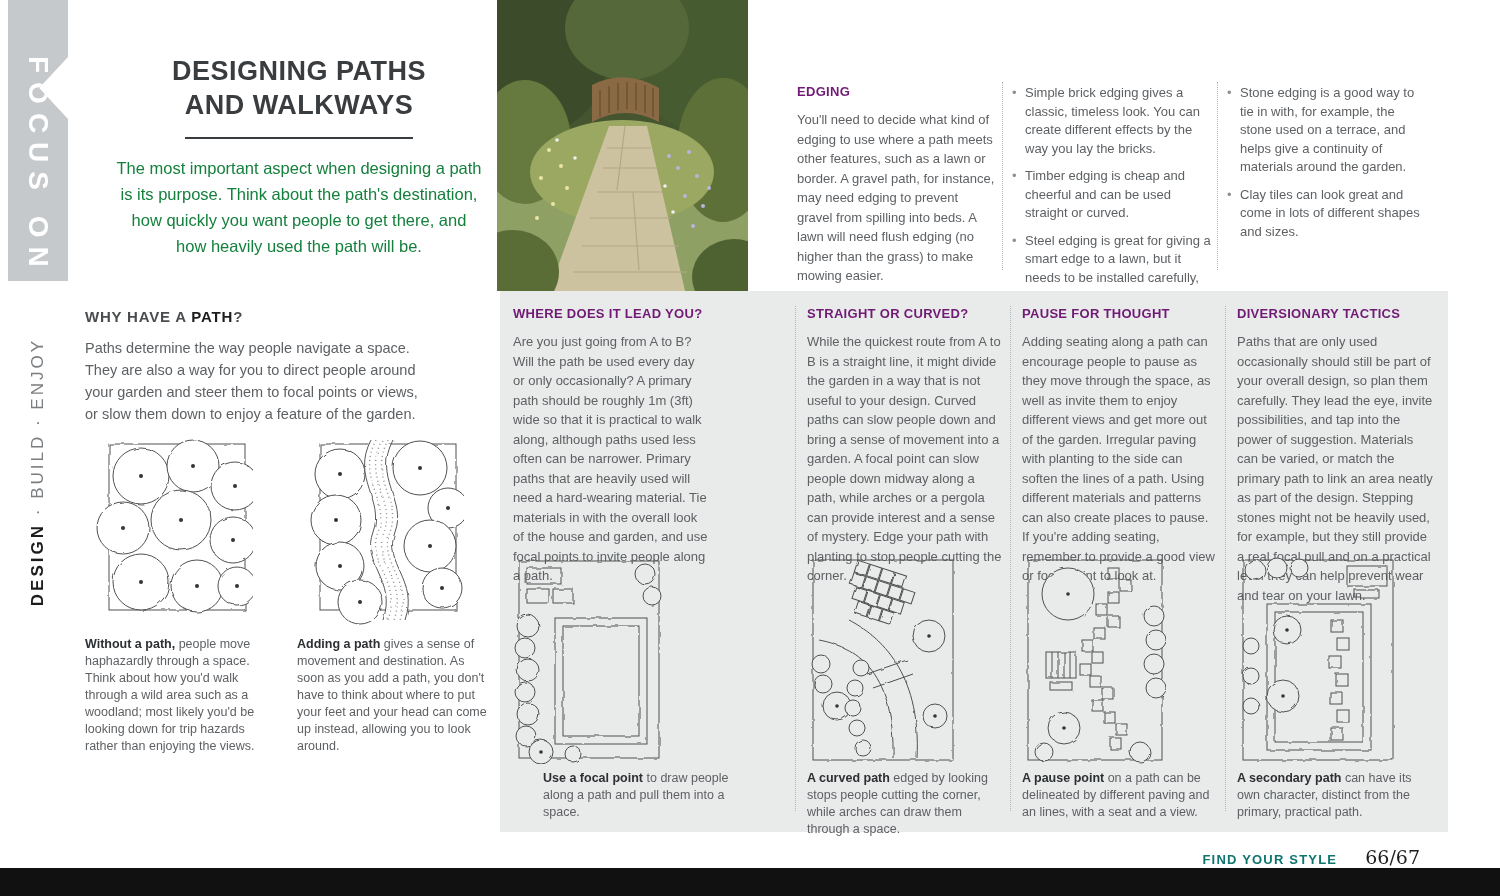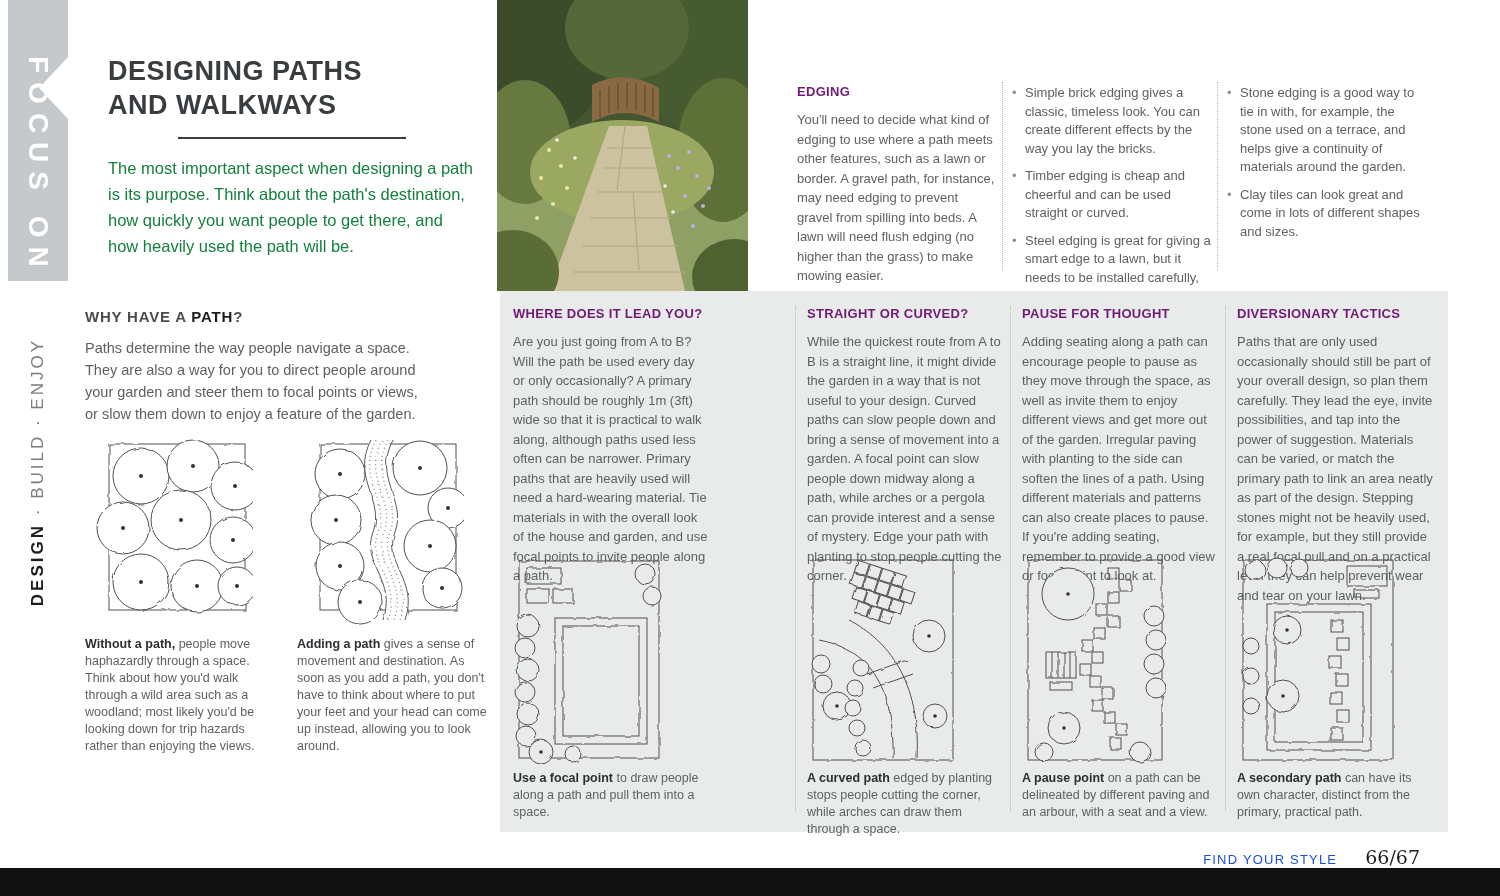--- a/index.html
+++ b/index.html
@@ -23,21 +23,21 @@
 
   
   .vtabs { left:20px; top:294px; height:356px; width:36px; display:flex; align-items:center; justify-content:center; }
   .vtabs-text {
     writing-mode:vertical-rl; transform:rotate(180deg);
     font-size:17px; letter-spacing:3px; color:#7b7e80; white-space:nowrap;
   }
   .vtabs-text b { color:#1c1c1c; font-weight:700; }
 
   
-  .titleblk { left:108px; top:54px; width:368px; }
+  .titleblk { left:115px; top:54px; width:368px; text-align:center; }
   .titleblk h1 { font-size:27px; line-height:34px; color:#3a3d3f; letter-spacing:.5px; font-weight:700; }
   .title-rule { width:228px; height:2px; background:#3a3d3f; margin:15px auto 16px; }
   .intro { font-size:16.5px; line-height:26px; color:#15803d; }
 
   
   .photo { left:497px; top:0; width:251px; height:291px; overflow:hidden; }
   .photo svg { display:block; }
 
   
   .sec-h { font-size:13px; font-weight:700; color:#701a75; letter-spacing:.3px; margin-bottom:11px; }
@@ -60,21 +60,21 @@
   
   .why { left:85px; top:308px; width:344px; }
   .why-h { font-size:15px; letter-spacing:.8px; color:#4a4d4f; margin-bottom:12px; }
   .why-h b { color:#1d1d1d; }
   .why p { font-size:14.5px; line-height:22px; color:#5e6164; }
 
   .illus svg { display:block; }
 
   
   .footer { right:80px; top:846px; display:flex; align-items:baseline; gap:28px; }
-  .footer .flabel { font-size:13px; font-weight:400; letter-spacing:1.2px; color:#1d4ed8;text-align:center; }
+  .footer .flabel { font-size:13px; font-weight:700; letter-spacing:1.2px; color:#0f766e;text-align:center; }
   .footer .fpages { font-family:"DejaVu Serif", serif; font-size:19px; color:#1d1d1d; }
   .blackbar { left:0; bottom:0; width:100%; height:28px; background:#111111; }
 </style>
 </head>
 <body>
 
 <svg width="0" height="0" style="position:absolute" aria-hidden="true">
   <defs>
     <filter id="rough" x="-15%" y="-15%" width="130%" height="130%">
       <feTurbulence type="fractalNoise" baseFrequency="0.09" numOctaves="2" result="n"></feTurbulence>
@@ -257,21 +257,21 @@
           <circle cx="13" cy="180" r="10"></circle>
         <circle cx="132" cy="18" r="10"></circle>
           <circle cx="139" cy="40" r="9"></circle>
         <circle cx="28" cy="196" r="12"></circle>
           <circle cx="60" cy="198" r="8"></circle>
       </g>
     </g>
     <circle cx="28" cy="196" r="1.8" fill="#333"></circle>
   </svg>
 </div>
-<p class="abs cap" style="left:513px;top:770px;width:196px"><b>Use a focal point</b><span> to draw people along a path and pull them into a space.</span></p>
+<p class="abs cap" style="left:543px;top:770px;width:196px"><b>Use a focal point</b><span> to draw people along a path and pull them into a space.</span></p>
 
 <section class="abs pcol" style="left:807px">
   <h3 class="sec-h">STRAIGHT OR CURVED?</h3>
   <p class="bodytext">While the quickest route from A to B is a straight line, it might divide the garden in a way that is not useful to your design. Curved paths can slow people down and bring a sense of movement into a garden. A focal point can slow people down midway along a path, while arches or a pergola can provide interest and a sense of mystery. Edge your path with planting to stop people cutting the corner.</p>
 </section>
 <div class="abs illus" style="left:809px;top:556px">
   <svg width="148" height="208" viewBox="0 0 148 208">
     <g filter="url(#rough)" stroke="#4f4f4f" stroke-width="1" fill="none">
       <rect x="4" y="4" width="140" height="200"></rect>
       <g transform="rotate(18 74 44)">
@@ -309,21 +309,21 @@
           <circle cx="54" cy="192" r="8"></circle>
       </g>
     </g>
     <g fill="#333">
         <circle cx="120" cy="80" r="1.8"></circle>
         <circle cx="28" cy="150" r="1.8"></circle>
         <circle cx="126" cy="160" r="1.8"></circle>
       </g>
   </svg>
 </div>
-<p class="abs cap" style="left:807px;top:770px;width:196px"><b>A curved path</b><span> edged by planting stops people cutting the corner, while arches can draw them through a space.</span></p>
+<p class="abs cap" style="left:807px;top:770px;width:196px"><b>A curved path</b><span> edged by looking stops people cutting the corner, while arches can draw them through a space.</span></p>
 
 <section class="abs pcol" style="left:1022px">
   <h3 class="sec-h">PAUSE FOR THOUGHT</h3>
   <p class="bodytext">Adding seating along a path can encourage people to pause as they move through the space, as well as invite them to enjoy different views and get more out of the garden. Irregular paving with planting to the side can soften the lines of a path. Using different materials and patterns can also create places to pause. If you're adding seating, remember to provide a good view or focal point to look at.</p>
 </section>
 <div class="abs illus" style="left:1024px;top:556px">
   <svg width="142" height="208" viewBox="0 0 142 208">
     <g filter="url(#rough)" stroke="#4f4f4f" stroke-width="1" fill="none">
       <rect x="4" y="4" width="134" height="200"></rect>
       <g>
@@ -356,21 +356,21 @@
           <circle cx="116" cy="196" r="10"></circle>
           <circle cx="20" cy="196" r="9"></circle>
       </g>
     </g>
     <g fill="#333">
         <circle cx="44" cy="38" r="1.8"></circle>
         <circle cx="40" cy="172" r="1.8"></circle>
       </g>
   </svg>
 </div>
-<p class="abs cap" style="left:1022px;top:770px;width:196px"><b>A pause point</b><span> on a path can be delineated by different paving and an arbour, with a seat and a view.</span></p>
+<p class="abs cap" style="left:1022px;top:770px;width:196px"><b>A pause point</b><span> on a path can be delineated by different paving and an lines, with a seat and a view.</span></p>
 
 <section class="abs pcol" style="left:1237px">
   <h3 class="sec-h">DIVERSIONARY TACTICS</h3>
   <p class="bodytext">Paths that are only used occasionally should still be part of your overall design, so plan them carefully. They lead the eye, invite possibilities, and tap into the power of suggestion. Materials can be varied, or match the primary path to link an area neatly as part of the design. Stepping stones might not be heavily used, for example, but they still provide a real focal pull and on a practical level they can help prevent wear and tear on your lawn.</p>
 </section>
 <div class="abs illus" style="left:1239px;top:556px">
   <svg width="160" height="208" viewBox="0 0 160 208">
     <g filter="url(#rough)" stroke="#4f4f4f" stroke-width="1" fill="none">
       <rect x="4" y="4" width="150" height="200"></rect>
       <rect x="108" y="10" width="40" height="20"></rect>

